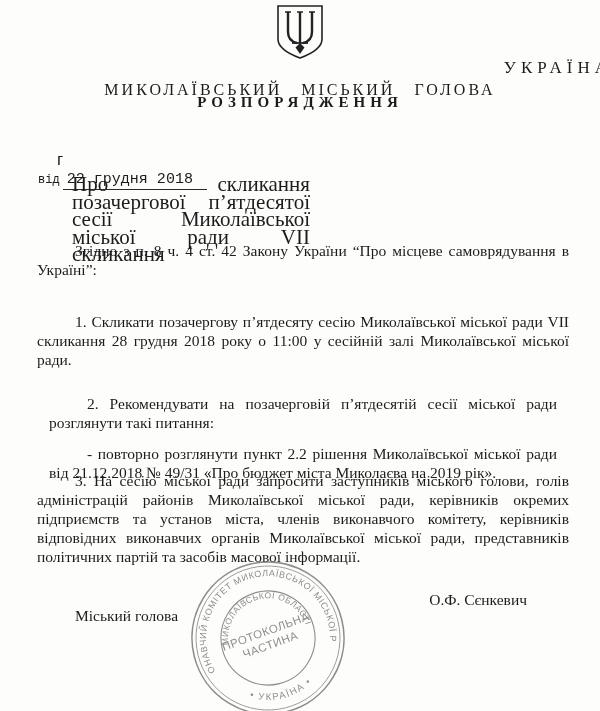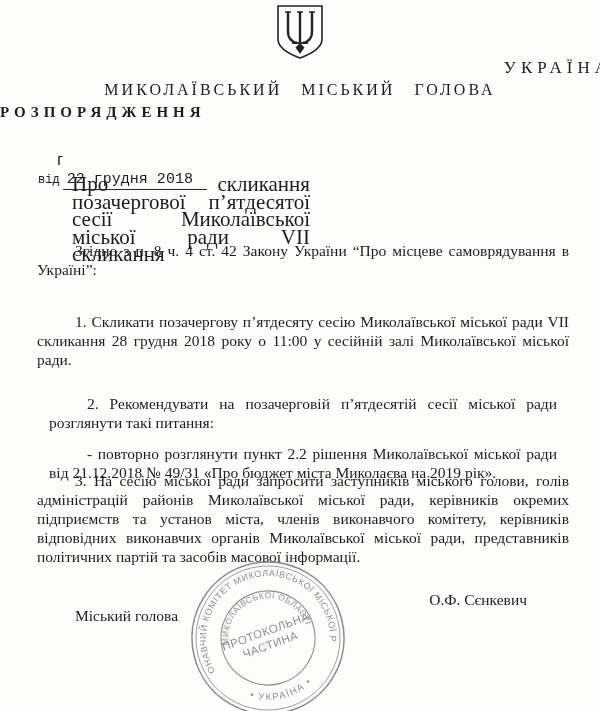--- a/index.html
+++ b/index.html
@@ -18,22 +18,22 @@
   .country{
     position:absolute;top:58px;left:12px;width:100%;
     text-align:right;font-size:17px;letter-spacing:5px;font-weight:400;
   }
   .authority{
     position:absolute;top:81px;left:0;width:100%;
     text-align:center;font-size:16px;font-weight:normal;
     letter-spacing:3px;word-spacing:12px;
   }
   .doc-type{
-    position:absolute;top:104px;left:0;width:100%;
-    text-align:left;font-size:15px;font-weight:bold;letter-spacing:5px;
+    position:absolute;top:94px;left:0;width:100%;
+    text-align:center;font-size:15px;font-weight:bold;letter-spacing:5px;
   }
   
   .meta-line{position:absolute;top:135px;left:38px;right:30px;height:22px;font-size:13px;margin-top:36px;}
   .date-group{position:absolute;left:0;top:0;white-space:nowrap;}
   .num-group{position:absolute;left:347px;top:0;white-space:nowrap;}
   .date-prefix{font-family:"Liberation Mono", monospace;font-size:12px;}
   .date-value{
     font-family:"Liberation Mono", monospace;font-size:15px;
     border-bottom:1.3px solid #2a2a2a;display:inline-block;
     padding:0 14px 1px 4px;

